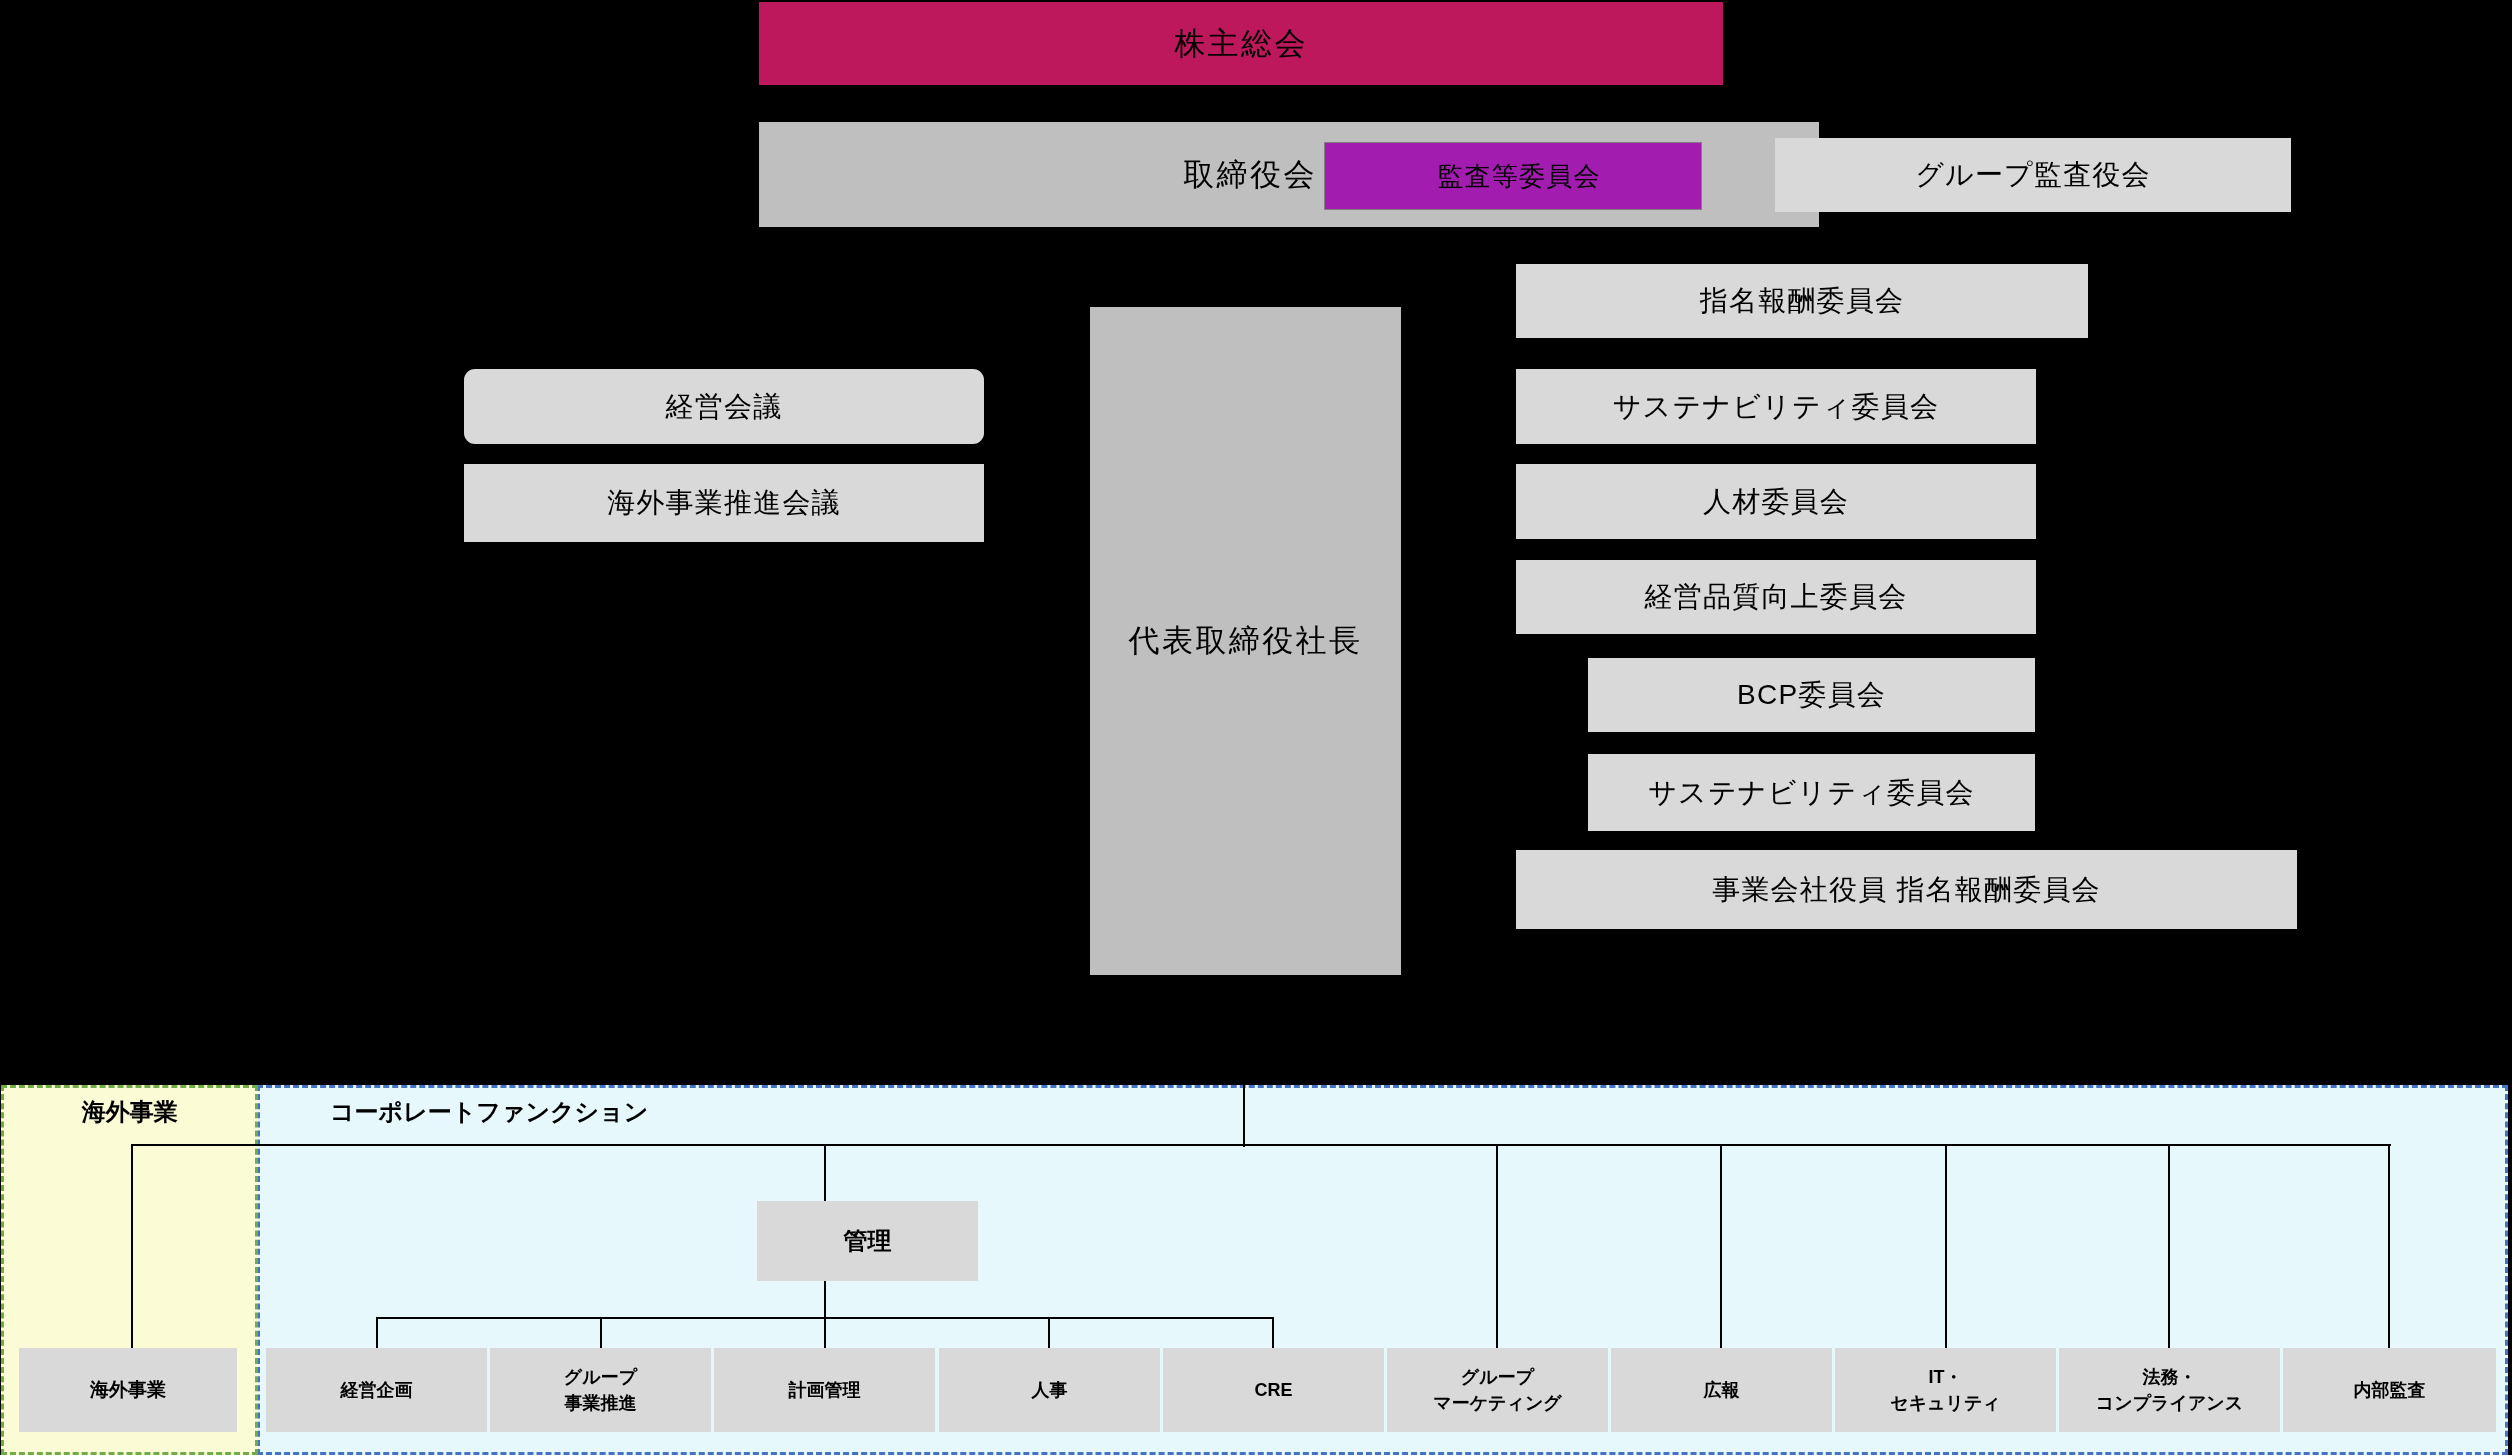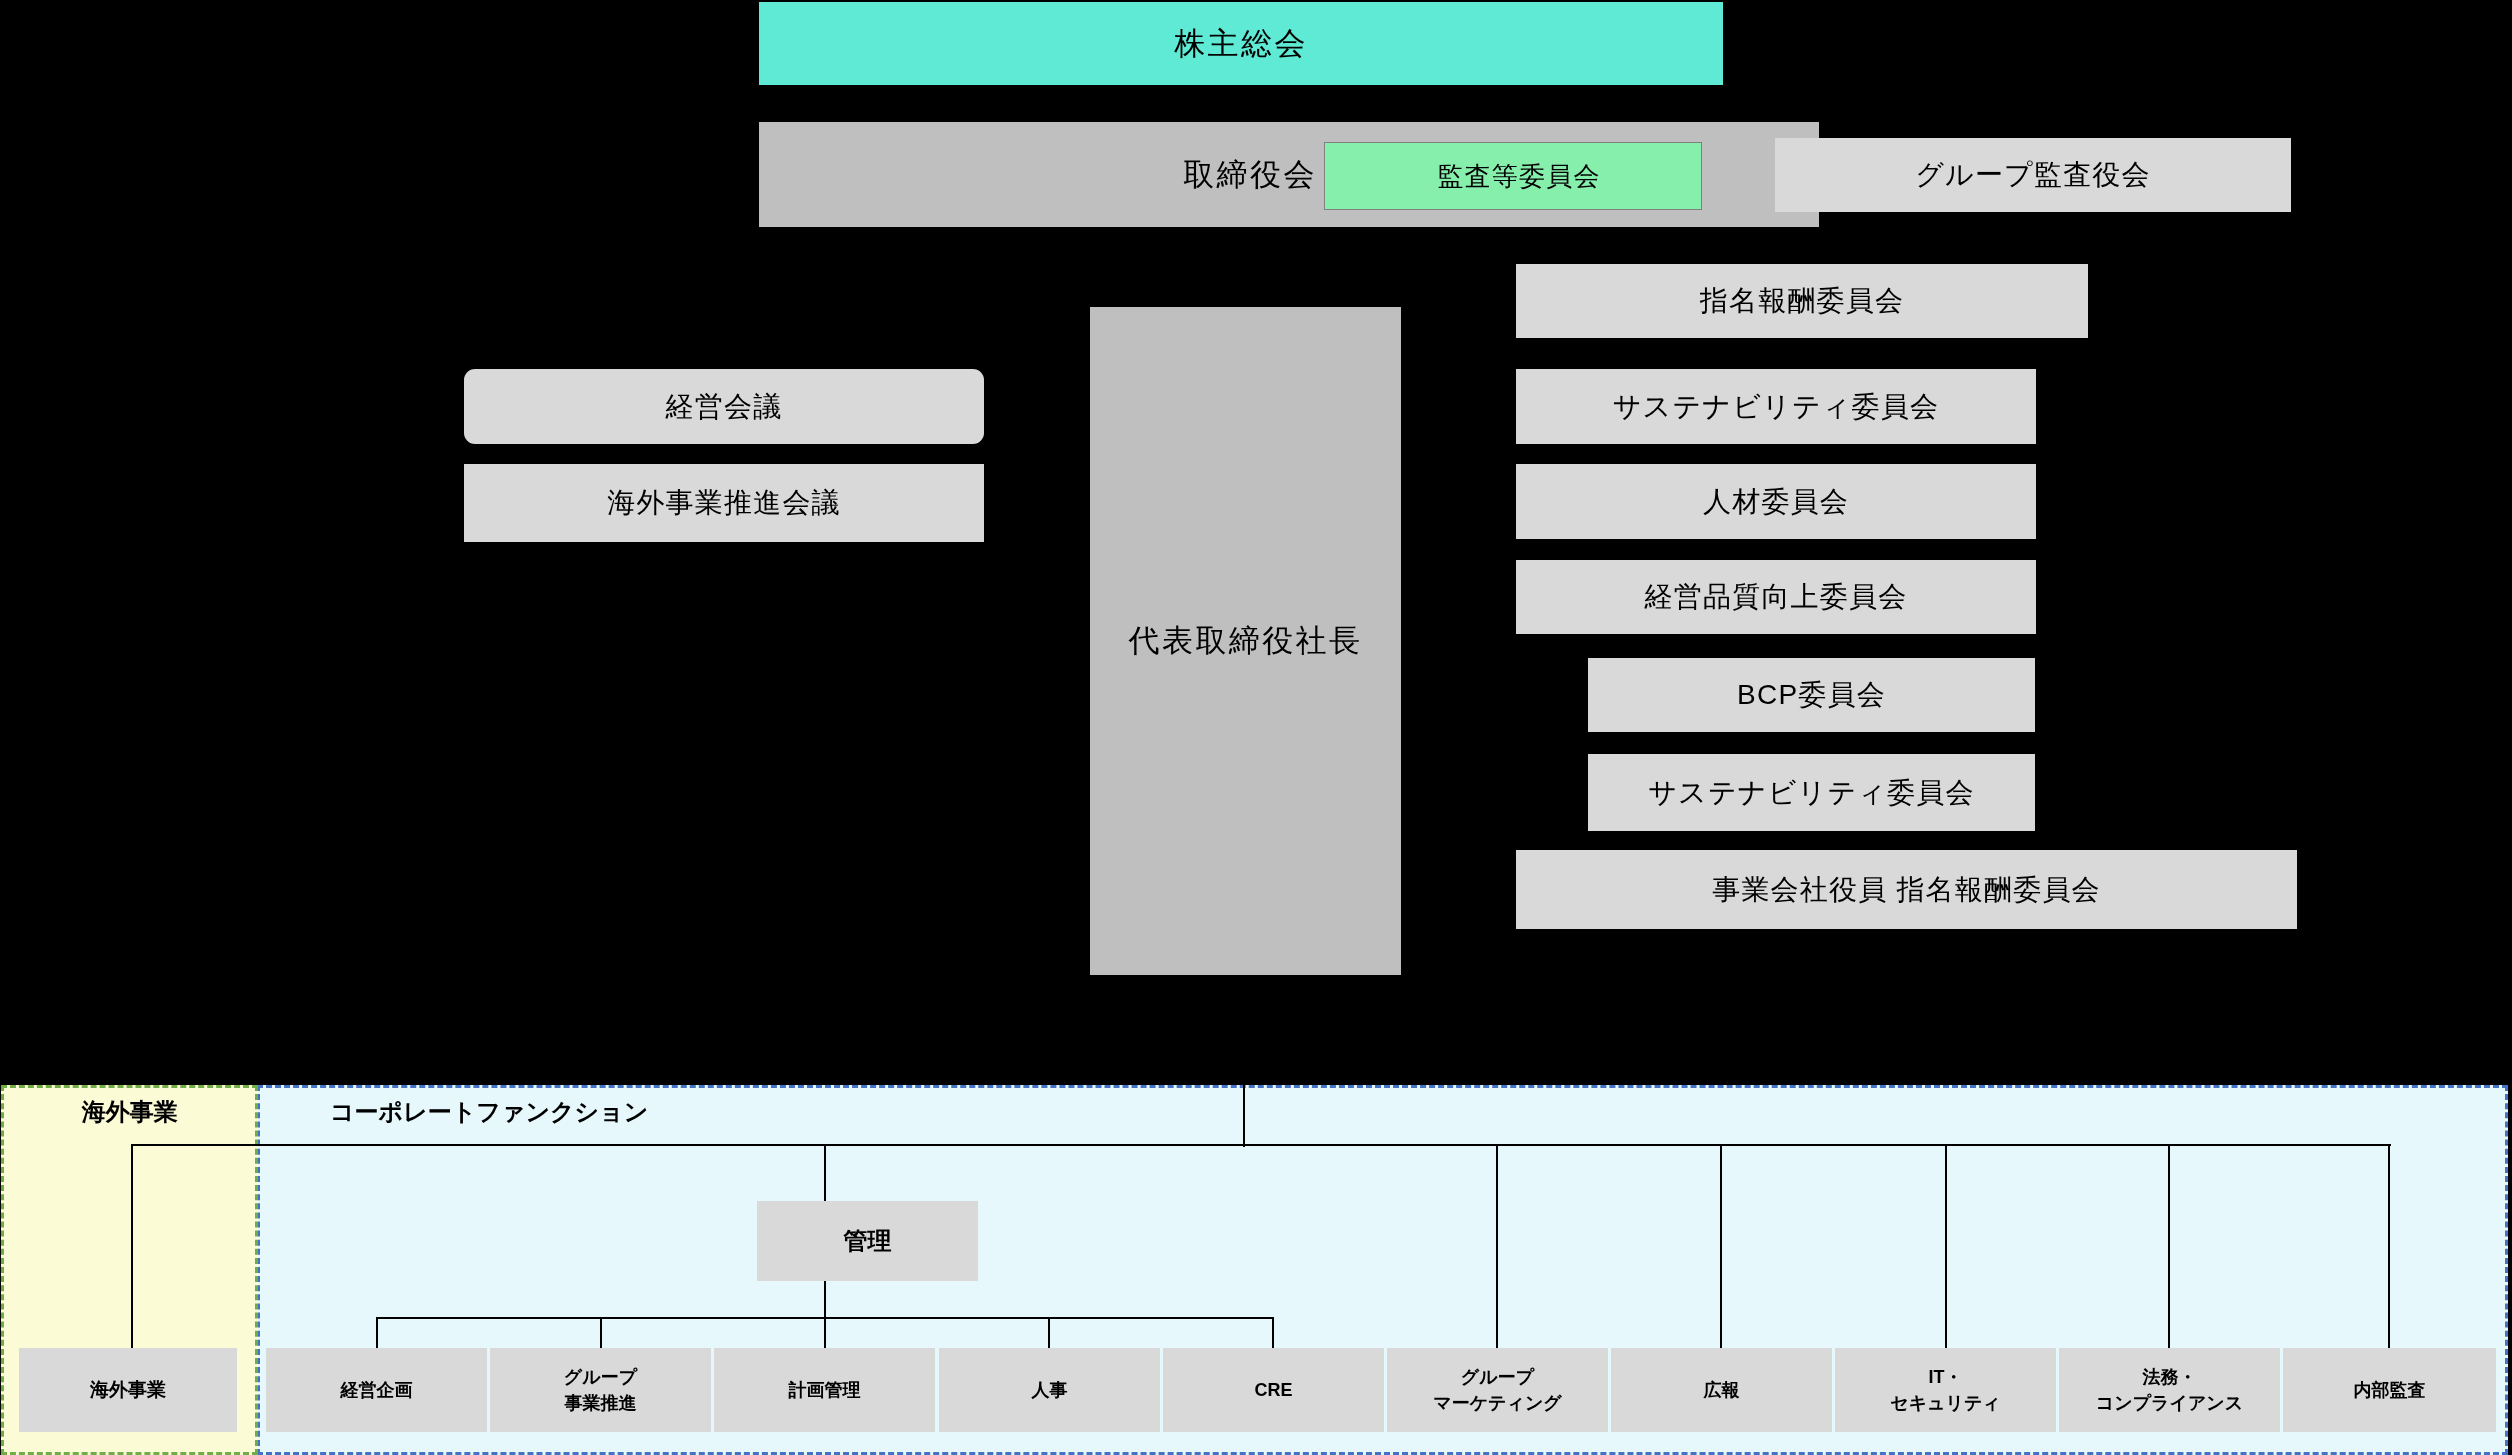--- a/index.html
+++ b/index.html
@@ -2,24 +2,24 @@
 <html style="font-size:9.6px"><head>
 <meta charset="utf-8">
 <style>
   html,body{margin:0;padding:0;background:#000;}
   body{width:2512px;height:1455px;overflow:hidden;
        font-family:"Liberation Sans","DejaVu Sans",sans-serif;color:#000;}
   #canvas{position:relative;width:2512px;height:1455px;background:#000;}
 
   .box{position:absolute;box-sizing:border-box;display:flex;align-items:center;
        justify-content:center;text-align:center;color:#000;}
-  .gray-dark{background:#5eead4;font-family:Liberation Mono, monospace;}
+  .gray-dark{background:#be185d;font-family:Liberation Mono, monospace;}
   .gray-mid{background:#bfbfbf;}
   .gray-light{background:#d9d9d9;}
-  .white-box{background:#86efac;border:1.8px solid #808080;padding-left:12px;}
+  .white-box{background:#a21caf;border:1.8px solid #808080;padding-left:12px;}
 
   .fs-xl{font-size:31px;letter-spacing:2.4px;}
   .fs-l{font-size:28px;letter-spacing:1.2px;}
   .fs-m{font-size:26px;letter-spacing:1.2px;}
   .fs-kanri{font-size:24px;font-weight:bold;}
   .fs-dept{font-size:18px;font-weight:bold;line-height:1.45;white-space:pre-line;}
   .fs-dept-big{font-size:19px;font-weight:bold;}
   .hdr{position:absolute;font-size:24px;font-weight:bold;color:#000;}
 
   .panel{position:absolute;box-sizing:border-box;}

